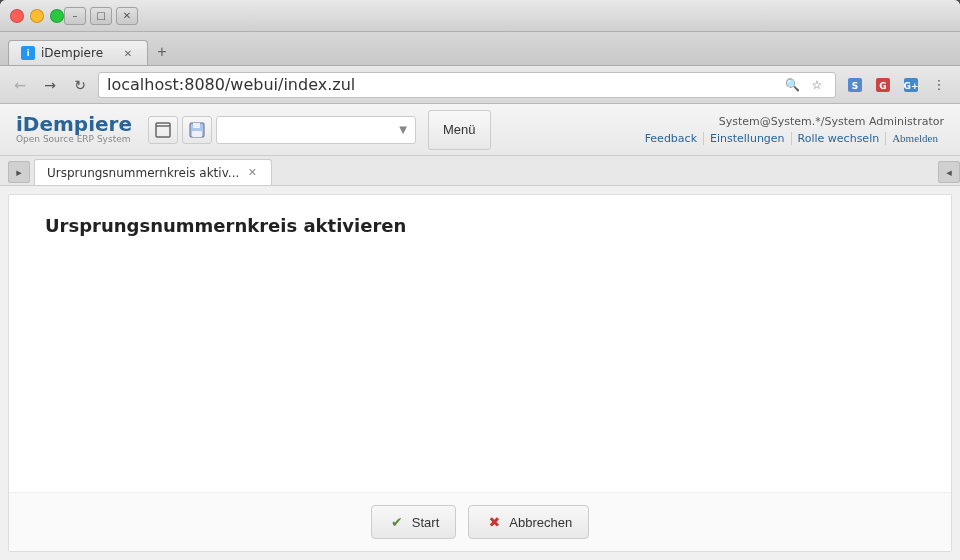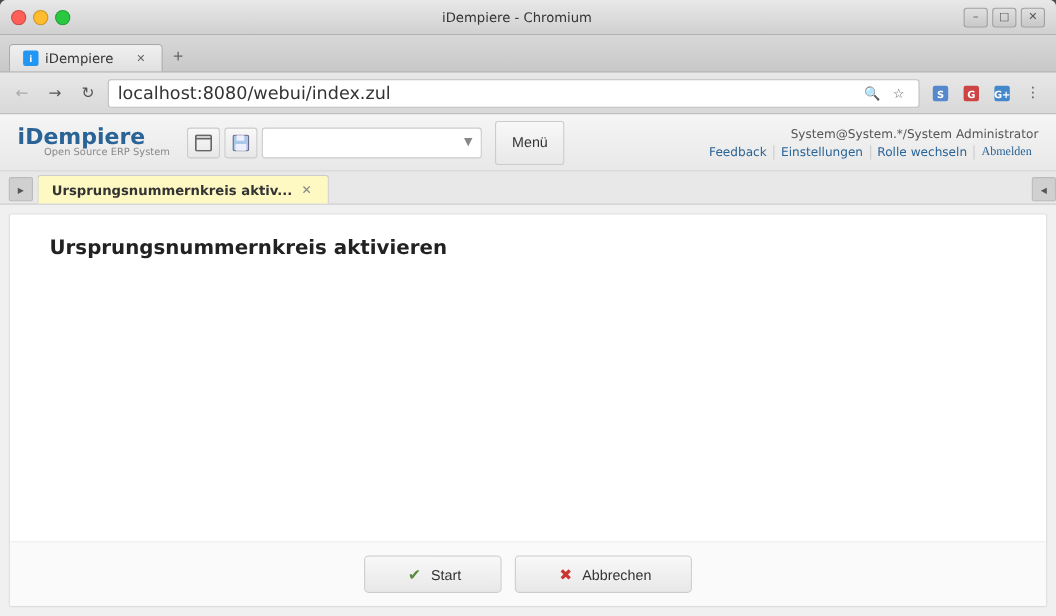--- a/index.html
+++ b/index.html
@@ -244,21 +244,20 @@
       font-size: 20px;
       font-weight: bold;
       color: #2a6496;
       line-height: 1;
     }
 
     .logo-sub {
       font-size: 9px;
       color: #888;
       line-height: 1.2;
-      margin-left: 24px;
     }
 
     .header-toolbar {
       display: flex;
       align-items: center;
       gap: 4px;
     }
 
     .toolbar-btn {
       width: 30px;
@@ -365,23 +364,23 @@
       display: flex;
       align-items: center;
       gap: 6px;
       font-size: 12px;
       cursor: pointer;
       background: #d8d8d8;
       color: #555;
     }
 
     .app-tab.active {
-      background: #fef9c3;
-      color: #333;
-      font-weight: bold;
+      background: #ffffff;
+      color: #333;
+      font-weight: normal;
     }
 
     .app-tab-close {
       width: 14px;
       height: 14px;
       display: flex;
       align-items: center;
       justify-content: center;
       font-size: 11px;
       color: #888;
@@ -444,21 +443,21 @@
       padding: 12px;
       display: flex;
       justify-content: center;
       gap: 12px;
       border-top: 1px solid #eee;
       background: #fafafa;
     }
 
     .action-btn {
       height: 34px;
-      padding: 0 36px;
+      padding: 0 16px;
       border: 1px solid #ccc;
       border-radius: 4px;
       background: linear-gradient(to bottom, #f8f8f8, #e8e8e8);
       cursor: pointer;
       font-size: 13px;
       color: #333;
       display: flex;
       align-items: center;
       gap: 6px;
     }
@@ -495,21 +494,20 @@
 <body>
 
 <div class="browser-window">
 
   <div class="browser-titlebar">
     <div class="browser-controls">
       <div class="browser-btn btn-close"></div>
       <div class="browser-btn btn-min"></div>
       <div class="browser-btn btn-max"></div>
     </div>
-    <div class="browser-title">iDempiere - Chromium</div>
     <div class="browser-window-btns">
       <div class="browser-window-btn">–</div>
       <div class="browser-window-btn">□</div>
       <div class="browser-window-btn">✕</div>
     </div>
   </div>
 
   <div class="browser-tabbar">
     <div class="browser-tab">
       <div class="tab-favicon">i</div>

